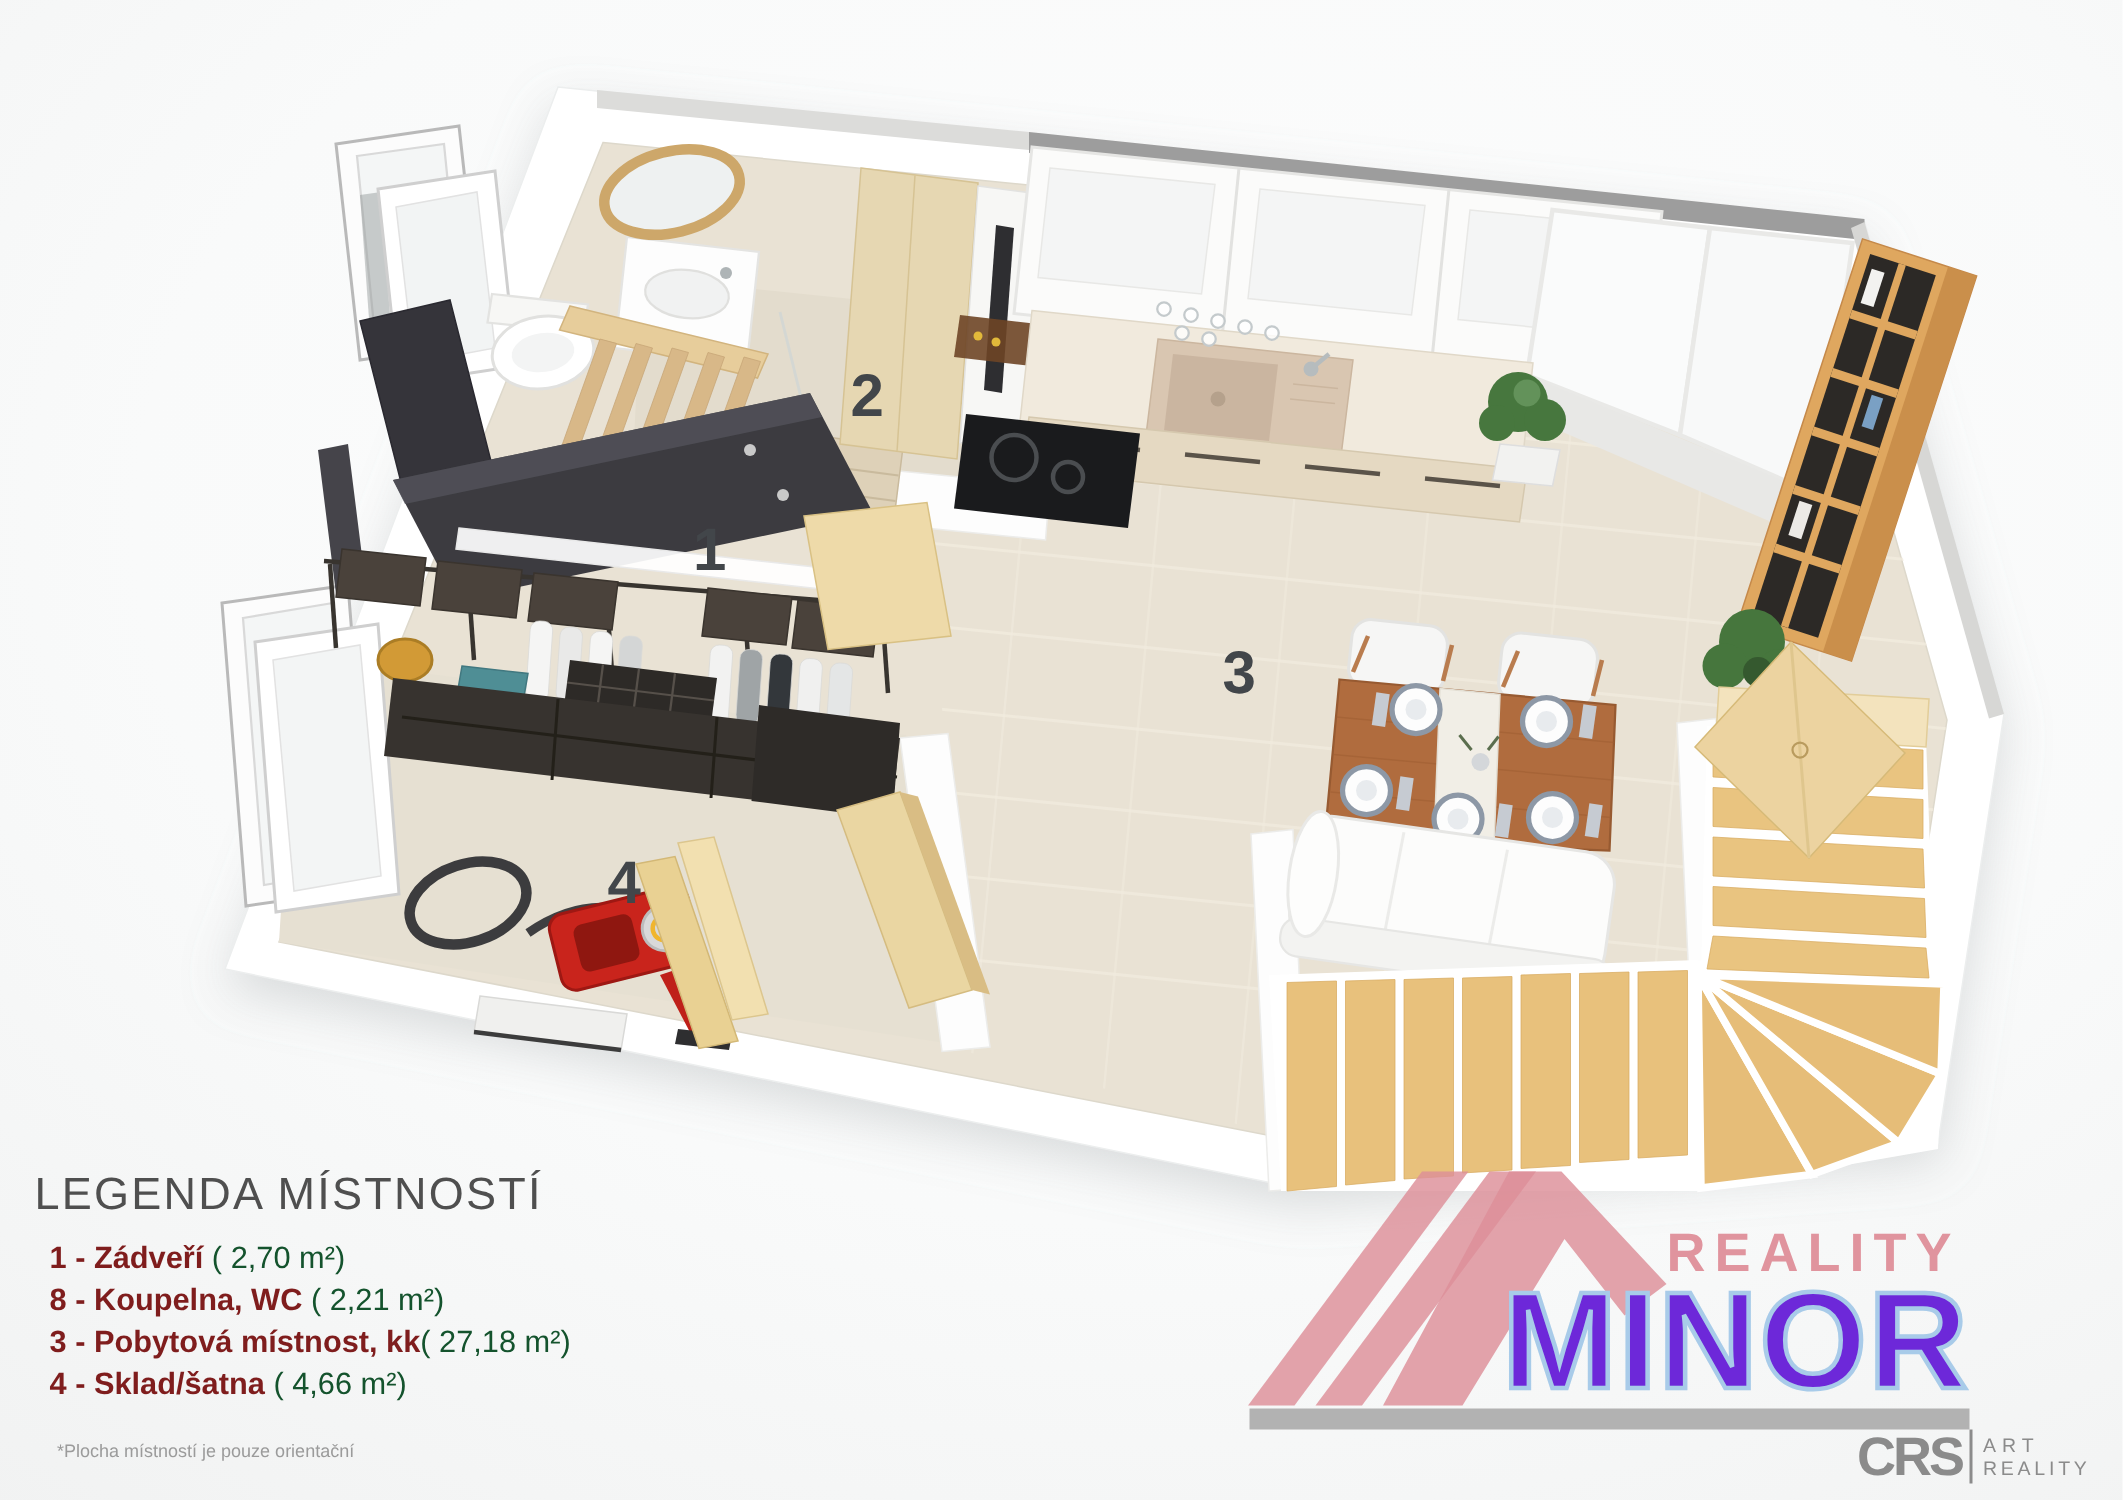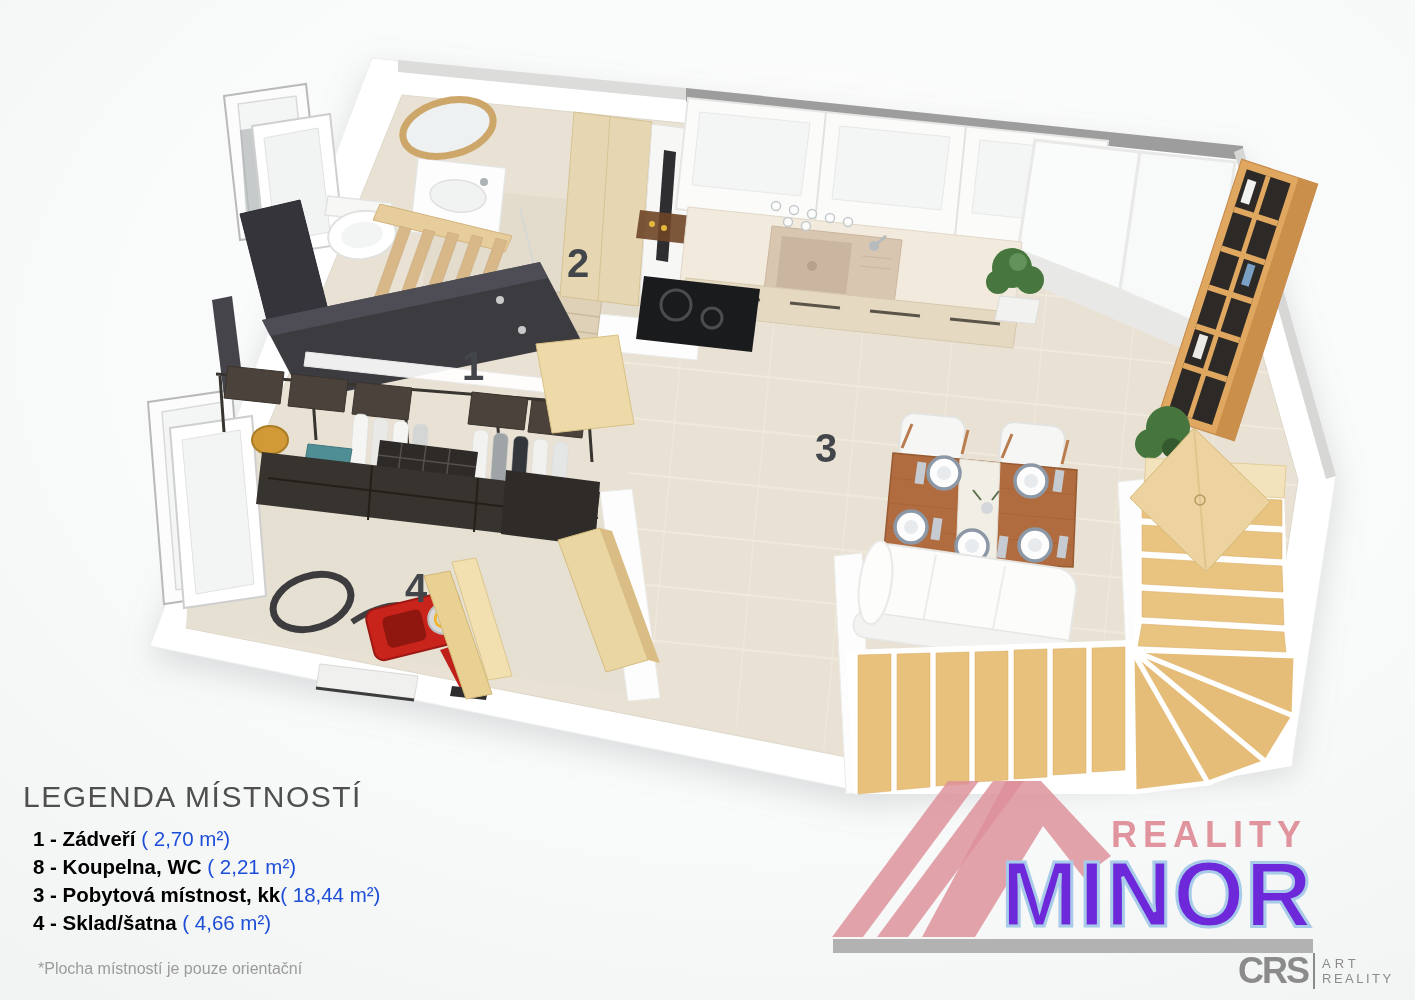--- a/index.html
+++ b/index.html
@@ -8,39 +8,39 @@
     font-family:"Liberation Sans",sans-serif;
     background:radial-gradient(ellipse 1250px 850px at 55% 35%, #fdfdfd 0%, #f9fafa 55%, #f1f2f2 100%);
   }
   .stage{position:absolute;inset:0;}
   svg.plan{position:absolute;left:0;top:0;}
   
   .legend{position:absolute;left:23px;top:780px;}
   .legend-title{font-size:30px;color:#4f4f4f;letter-spacing:1.5px;font-weight:400;}
   .legend-items{margin-top:11px;padding-left:10px;}
   .legend-item{font-size:20.5px;line-height:28px;white-space:nowrap;}
-  .li-bold{font-weight:bold;color:#000000;}
-  .li-area{color:#1d4ed8;}
+  .li-bold{font-weight:bold;color:#7f1d1d;}
+  .li-area{color:#14532d;}
   
   .brand-reality{
     position:absolute;left:950px;top:814px;width:357px;text-align:right;
     font-size:36px;font-weight:bold;letter-spacing:6px;color:#e0949e;
   }
   .brand-minor{
     position:absolute;left:940px;top:848px;width:373px;text-align:right;
     font-size:92px;line-height:1;font-weight:bold;letter-spacing:1px;color:#6d28d9;
     -webkit-text-stroke:3px #a8cbe9;
   }
   .crs{position:absolute;left:1238px;top:950px;display:flex;align-items:center;color:#8b8b8b;}
   .crs-name{font-size:36px;font-weight:bold;letter-spacing:-2px;}
   .crs-div{width:2px;height:36px;background:#8b8b8b;margin:0 7px 0 5px;}
   .crs-col{display:flex;flex-direction:column;justify-content:center;}
   .crs-line1{font-size:13px;letter-spacing:4px;}
   .crs-line2{font-size:13px;letter-spacing:2.5px;}
-  .footnote{position:absolute;left:38px;top:960px;font-size:16px;color:#9b9b9b;}
+  .footnote{position:absolute;left:38px;top:960px;font-size:12px;color:#9b9b9b;}
 </style>
 </head>
 <body>
 
 <div class="stage">
 
 <svg class="plan" width="1415" height="1000" viewBox="0 0 1415 1000">
   <defs>
     <filter id="slabShadow" x="-8%" y="-8%" width="116%" height="120%">
       <feDropShadow dx="0" dy="12" stdDeviation="16" flood-color="#8d9496" flood-opacity="0.3"></feDropShadow>
@@ -411,21 +411,21 @@
     <polygon points="922,937 1006,781 1041,781 1111,856 1083,877 1043,826 975,937"></polygon>
   </g>
   <rect x="833" y="939" width="480" height="14" fill="#b2b2b2"></rect>
 </svg>
 
   <div class="legend">
     <div class="legend-title">LEGENDA MÍSTNOSTÍ</div>
     <div class="legend-items">
       <div class="legend-item"><span class="li-bold">1 - Zádveří</span><span class="li-area"> ( 2,70 m²)</span></div>
       <div class="legend-item"><span class="li-bold">8 - Koupelna, WC</span><span class="li-area"> ( 2,21 m²)</span></div>
-      <div class="legend-item"><span class="li-bold">3 - Pobytová místnost, kk</span><span class="li-area">( 18,44 m²)</span></div>
+      <div class="legend-item"><span class="li-bold">3 - Pobytová místnost, kk</span><span class="li-area">( 27,18 m²)</span></div>
       <div class="legend-item"><span class="li-bold">4 - Sklad/šatna</span><span class="li-area"> ( 4,66 m²)</span></div>
     </div>
   </div>
 
   <div class="brand-reality">REALITY</div>
   <div class="brand-minor">MINOR</div>
 
   <div class="crs">
     <span class="crs-name">CRS</span>
     <span class="crs-div"></span>

